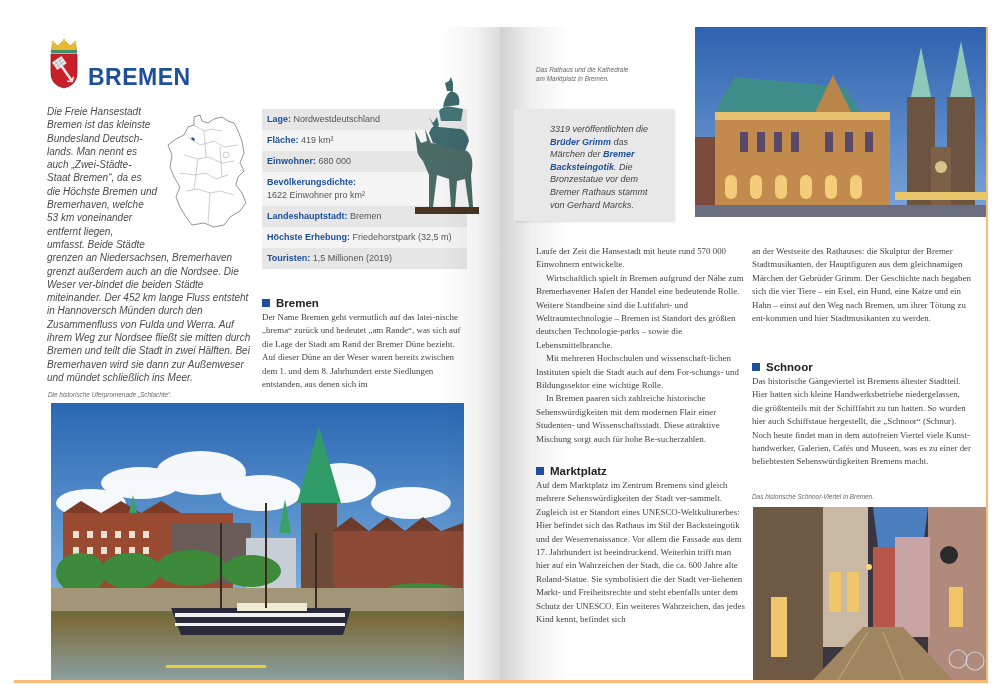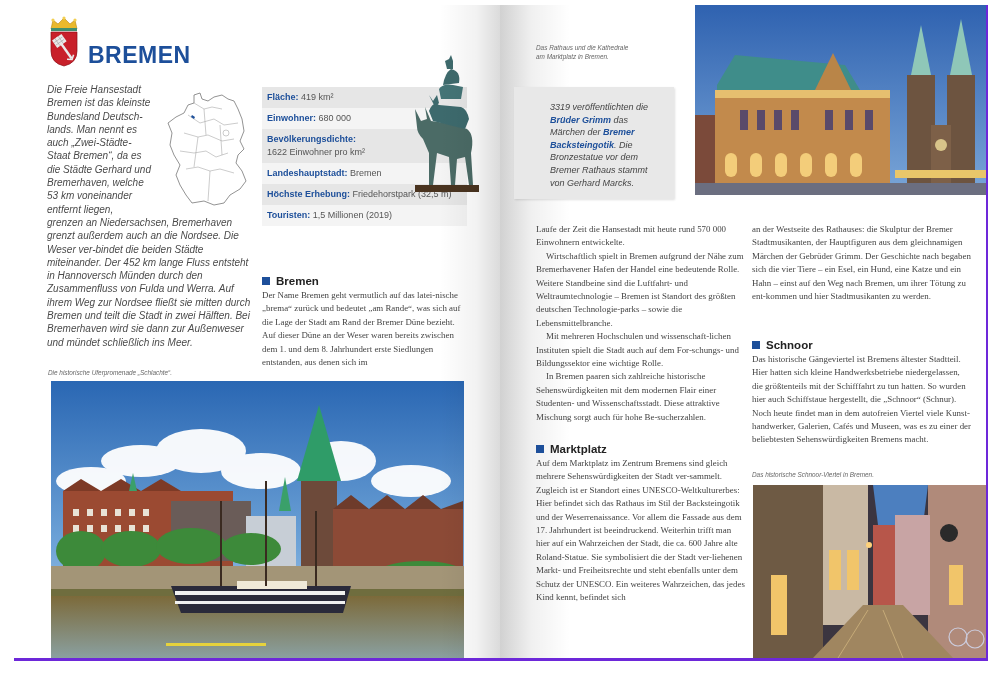--- a/index.html
+++ b/index.html
@@ -1,21 +1,21 @@
 <!DOCTYPE html>
 <html><head>
 <meta charset="utf-8">
 <style>
   * { box-sizing: border-box; margin: 0; padding: 0; }
   html, body { width: 1000px; height: 684px; background: #ffffff; overflow: hidden; }
   body { position: relative; font-family: "Liberation Sans", sans-serif; color: #3b3b3b; }
 
   .spread {
-    position: absolute; left: 14px; top: 5px; width: 974px; height: 656px;
-    background: #6d28d9;
+    position: absolute; left: 14px; top: 27px; width: 974px; height: 656px;
+    background: #fdba74;
   }
   .page { position: absolute; top: 0; height: 653px; background: #fff; overflow: hidden; }
   .page-left { left: 0; width: 486px; }
   .page-right { left: 486px; width: 486px; }
   .gutter-left {
     position: absolute; right: 0; top: 0; width: 60px; height: 100%;
     background: linear-gradient(to right, rgba(0,0,0,0) 0%, rgba(0,0,0,0.05) 60%, rgba(0,0,0,0.14) 100%);
     pointer-events: none;
   }
   .gutter-right {
@@ -91,35 +91,37 @@
     </svg>
     <div class="title">BREMEN</div>
 
     <div class="intro">
       <div>Die Freie Hansestadt</div>
       <div>Bremen ist das kleinste</div>
       <div>Bundesland Deutsch-</div>
       <div>lands. Man nennt es</div>
       <div>auch „Zwei-Städte-</div>
       <div>Staat Bremen“, da es</div>
-      <div>die Städte Gerhard und</div>
+      <div>die Höchste Bremen und</div>
       <div>Bremerhaven, welche</div>
       <div>53 km voneinander</div>
       <div>entfernt liegen,</div>
+      <div>umfasst. Beide Städte</div>
       <div>grenzen an Niedersachsen, Bremerhaven grenzt außerdem auch an die Nordsee. Die Weser ver-bindet die beiden Städte miteinander. Der 452 km lange Fluss entsteht in Hannoversch Münden durch den Zusammenfluss von Fulda und Werra. Auf ihrem Weg zur Nordsee fließt sie mitten durch Bremen und teilt die Stadt in zwei Hälften. Bei Bremerhaven wird sie dann zur Außenweser und mündet schließlich ins Meer.</div>
     </div>
 
     <svg class="map" viewBox="0 0 90 120">
       <path d="M30 6 L36 4 L38 10 L44 12 L50 8 L58 6 L64 10 L70 12 L74 20 L78 30 L80 42 L76 52 L80 60 L74 66 L72 74 L78 82 L82 92 L76 100 L66 106 L60 114 L50 116 L40 112 L28 114 L22 106 L16 96 L12 86 L16 76 L10 66 L6 56 L8 44 L4 34 L12 28 L20 24 L24 16 L30 14 Z" fill="#fff" stroke="#777" stroke-width="0.8"></path>
       <path d="M30 14 L40 20 L48 18 L58 20 M24 26 L36 34 L50 30 L60 36 L74 34 M20 44 L34 48 L44 46 L58 52 L70 50 M16 62 L30 64 L42 62 L52 68 L64 64 M22 80 L34 78 L46 82 L56 80 L70 84 M40 20 L42 46 M56 36 L58 66 M34 48 L30 78 M46 82 L44 112" fill="none" stroke="#999" stroke-width="0.5"></path>
       <circle cx="62" cy="44" r="3" fill="none" stroke="#999" stroke-width="0.5"></circle>
       <path d="M28 26 L31 28 L30 30 L27 28 Z" fill="#1d4f9a"></path>
     </svg>
 
     <div class="factbox">
+      <div class="fact"><span class="k">Lage:</span> <span class="v">Nordwestdeutschland</span></div>
       <div class="fact"><span class="k">Fläche:</span> <span class="v">419 km²</span></div>
       <div class="fact"><span class="k">Einwohner:</span> <span class="v">680 000</span></div>
       <div class="fact tall"><span class="k">Bevölkerungsdichte:</span> <span class="v">1622 Einwohner pro km²</span></div>
       <div class="fact"><span class="k">Landeshauptstadt:</span> <span class="v">Bremen</span></div>
       <div class="fact"><span class="k">Höchste Erhebung:</span> <span class="v">Friedehorstpark (32,5 m)</span></div>
       <div class="fact"><span class="k">Touristen:</span> <span class="v">1,5 Millionen (2019)</span></div>
     </div>
 
     <svg class="statue" viewBox="0 0 72 146">
       <rect x="6" y="136" width="64" height="7" fill="#4a3420"></rect>

